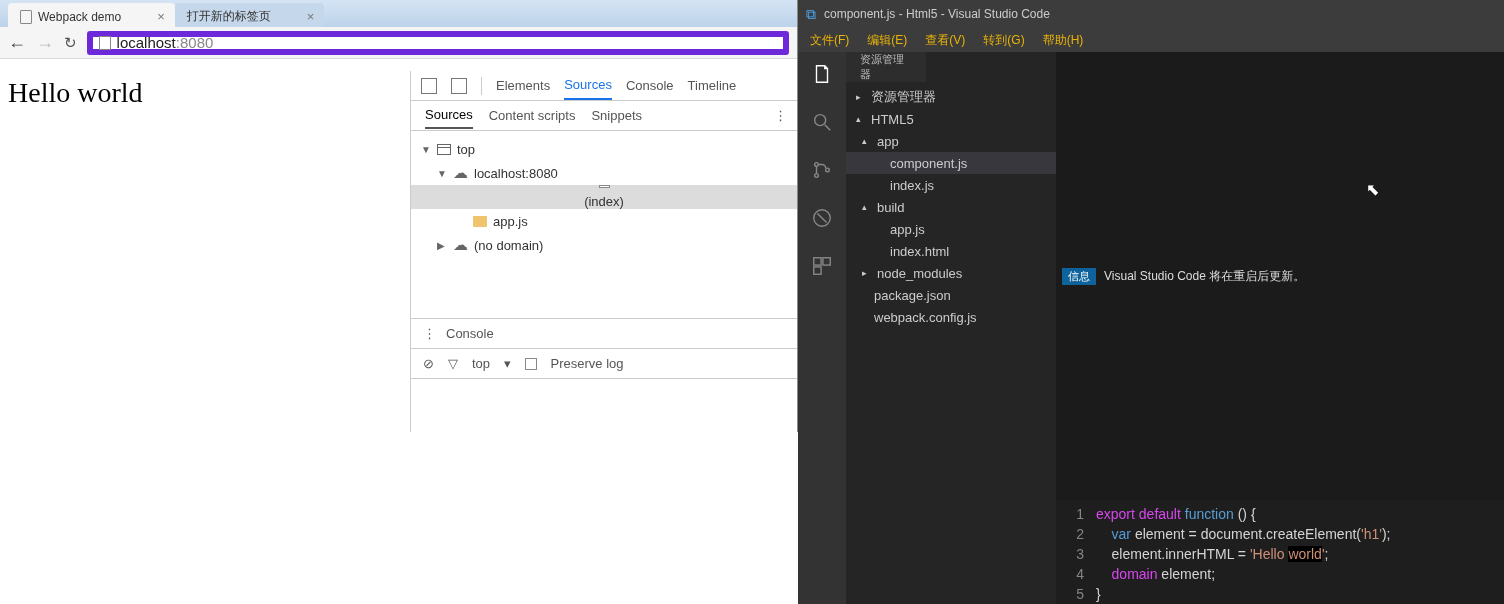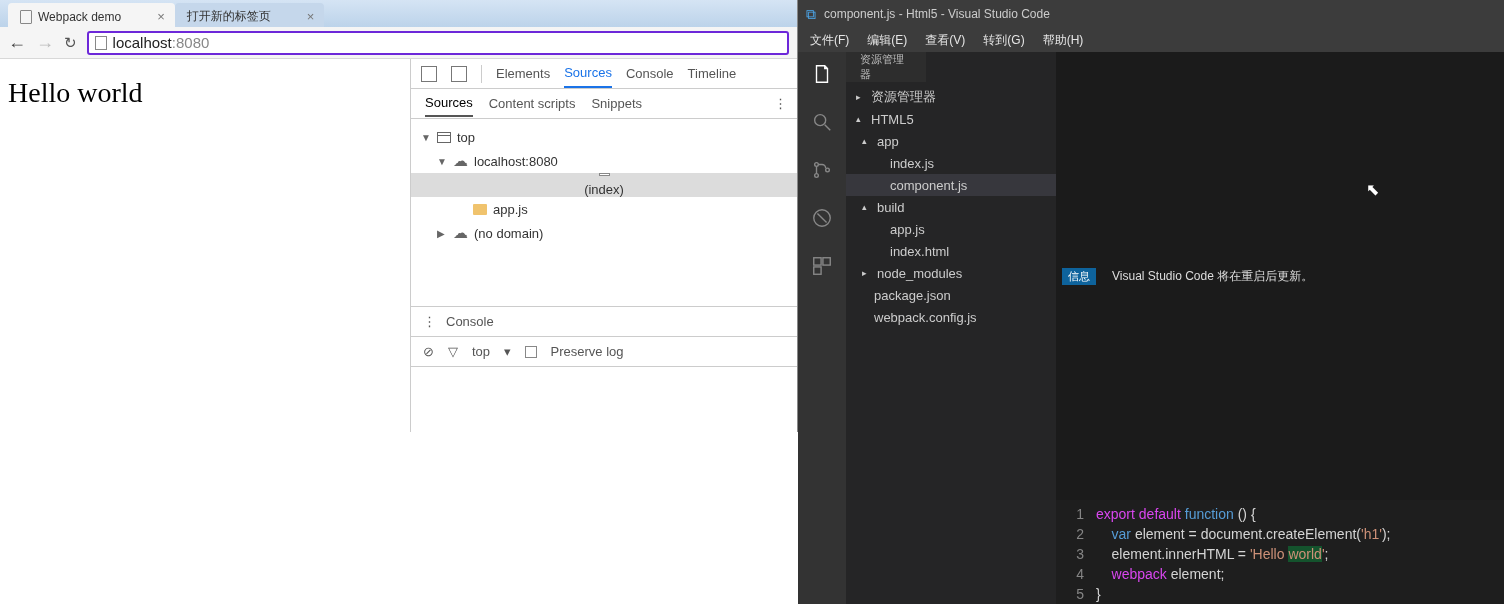--- a/index.html
+++ b/index.html
@@ -10,28 +10,28 @@
 .tab-strip { height: 27px; background: linear-gradient(#d5e4f4, #bcd3ea); display: flex; align-items: flex-end; padding-left: 8px; }
 .tab { height: 24px; padding: 3px 10px 0 12px; font-size: 12px; color: #333; display: flex; align-items: center; gap: 6px; border-radius: 4px 4px 0 0; }
 .tab.active { background: #f5f5f5; }
 .tab.inactive { background: #c5d7eb; }
 .tab .file-ico { width: 12px; height: 14px; border: 1px solid #888; border-radius: 1px; }
 .tab .close { margin-left: 30px; font-size: 13px; color: #777; cursor: pointer; }
 .addr-bar { height: 32px; background: #f5f5f5; border-bottom: 1px solid #d8d8d8; display: flex; align-items: center; padding: 0 8px; gap: 10px; }
 .nav-arrow { font-size: 18px; color: #444; cursor: pointer; }
 .nav-arrow.dis { color: #bbb; }
 .reload { font-size: 15px; color: #555; }
-.url-box { flex: 1; height: 24px; border: 2px solid #6d28d9; border-radius: 3px; background: #fff; display: flex; align-items: center; padding: 0 6px; font-size: 15px; }
+.url-box { flex: 1; height: 24px; border: 6px solid #6d28d9; border-radius: 3px; background: #fff; display: flex; align-items: center; padding: 0 6px; font-size: 15px; }
 .url-box .file-ico { width: 12px; height: 14px; border: 1px solid #888; margin-right: 6px; }
 .url-box .host { color: #222; }
 .url-box .port { color: #888; }
 
 .page-split { flex: 1; display: flex; }
 .page-content { width: 410px; padding: 18px 8px; font-family: "SimSun", serif; font-size: 28px; }
-.devtools { flex: 1; border-left: 1px solid #ccc; display: flex; flex-direction: column; font-size: 13px; }
+.devtools { flex: 1; border-left: 1px solid #ccc; display: flex; flex-direction: column; font-size: 13px; margin-top: 12px; }
 .dt-tabs { height: 30px; border-bottom: 1px solid #ccc; display: flex; align-items: center; padding: 0 10px; gap: 14px; color: #555; }
 .dt-tabs .ico { width: 16px; height: 16px; border: 1px solid #777; }
 .dt-tabs .sep { width: 1px; height: 18px; background: #ccc; }
 .dt-tabs span { cursor: pointer; padding: 6px 0; }
 .dt-tabs span.active { color: #1a73e8; border-bottom: 2px solid #1a73e8; }
 .dt-sub { height: 30px; border-bottom: 1px solid #ccc; display: flex; align-items: center; padding: 0 14px; gap: 16px; color: #555; position: relative; }
 .dt-sub span { cursor: pointer; padding: 5px 0; }
 .dt-sub span.active { color: #000; border-bottom: 2px solid #555; }
 .dt-sub .more { position: absolute; right: 10px; }
 .src-tree { flex: none; height: 188px; border-bottom: 1px solid #ccc; padding: 6px 10px; font-size: 13px; color: #333; }
@@ -49,50 +49,50 @@
 .console-head { height: 30px; border-bottom: 1px solid #ccc; display: flex; align-items: center; padding: 0 12px; gap: 10px; color: #555; }
 .console-filter { height: 30px; border-bottom: 1px solid #ccc; display: flex; align-items: center; padding: 0 12px; gap: 14px; color: #555; }
 .checkbox { width: 12px; height: 12px; border: 1px solid #888; }
 .console-out { flex: 1; padding: 8px 14px; font-family: Consolas, monospace; font-size: 13px; color: #333; line-height: 22px; }
 .console-out .prompt { color: #3b78e7; }
 
 
 .vscode { flex: 1; height: 604px; background: #1e1e1e; display: flex; flex-direction: column; color: #ccc; font-size: 13px; }
 .vs-title { height: 28px; background: #3c3c3c; display: flex; align-items: center; padding: 0 8px; gap: 8px; color: #ccc; font-size: 12px; }
 .vs-logo { color: #4daaf0; font-size: 14px; }
-.vs-menu { height: 24px; background: #3c3c3c; display: flex; align-items: center; padding: 0 12px; gap: 18px; font-size: 12px; color: #e5e5e5; }
+.vs-menu { height: 24px; background: #3c3c3c; display: flex; align-items: center; padding: 0 12px; gap: 18px; font-size: 12px; color: #eab308; }
 .vs-menu span { cursor: pointer; }
 
 .vs-body { flex: 1; display: flex; }
 .activity { width: 48px; background: #333; display: flex; flex-direction: column; align-items: center; padding-top: 10px; gap: 24px; }
 .activity .aico { width: 24px; height: 24px; color: #888; font-size: 20px; display: flex; align-items: center; justify-content: center; cursor: pointer; }
 .activity .aico.active { color: #fff; }
 .activity .aico svg { width: 22px; height: 22px; fill: none; stroke: currentColor; stroke-width: 1.5; }
 
 .explorer { width: 210px; background: #252526; display: flex; flex-direction: column; }
 .exp-head { height: 30px; display: flex; align-items: center; padding: 12px 14px; font-size: 11px; color: #bbb; background: #2d2d2d; }
-.notif { height: 30px; background: #1b1b1b; display: flex; align-items: center; padding: 0 6px; gap: 16px; font-size: 12px; color: #ddd; flex: 1; }
+.notif { height: 30px; background: #1b1b1b; display: flex; align-items: center; padding: 0 6px; gap: 8px; font-size: 12px; color: #ddd; flex: 1; }
 .notif .badge { background: #0e639c; color: #fff; padding: 1px 6px; font-size: 11px; }
 .exp-tree { flex: 1; padding: 4px 0; font-size: 13px; }
 .exp-tree .erow { display: flex; align-items: center; gap: 5px; height: 22px; padding: 0 10px; color: #ccc; cursor: pointer; }
 .exp-tree .erow.sel { background: #37373d; }
 .exp-tree .etri { font-size: 9px; width: 10px; color: #ccc; }
 .ei1 { padding-left: 16px !important; }
 .ei2 { padding-left: 28px !important; }
 .ei3 { padding-left: 44px !important; }
 
 .editor { flex: 1; background: #1e1e1e; display: flex; flex-direction: column; position: relative; }
 .code-area { display: flex; padding-top: 4px; font-family: Consolas, monospace; font-size: 14px; line-height: 20px; }
 .gutter { width: 40px; text-align: right; padding-right: 12px; color: #858585; }
 .code { color: #d4d4d4; }
 .kw1 { color: #d946ef; }
 .kw2 { color: #569cd6; }
 .fn { color: #569cd6; }
 .str { color: #ce9178; }
-.sel-word { background: #14532d; text-align: center; }
+.sel-word { background: #000000; text-align: center; }
 .cursor-arrow { position: absolute; top: 128px; left: 310px; font-size: 16px; color: #fff; }
 </style>
 </head>
 <body>
 
 <div class="chrome">
   <div class="tab-strip">
     <div class="tab active">
       <span class="file-ico"></span>
       <span>Webpack demo</span>
@@ -231,25 +231,25 @@
             <span>资源管理器</span>
           </div>
         <div class="erow">
             <span class="etri">▴</span>
             <span>HTML5</span>
           </div>
         <div class="erow ei1">
             <span class="etri">▴</span>
             <span>app</span>
           </div>
+        <div class="erow ei3 sel">
+            <span>component.js</span>
+          </div>
         <div class="erow ei3">
             <span>index.js</span>
-          </div>
-        <div class="erow ei3 sel">
-            <span>component.js</span>
           </div>
         <div class="erow ei1">
             <span class="etri">▴</span>
             <span>build</span>
           </div>
         <div class="erow ei3">
             <span>app.js</span>
           </div>
         <div class="erow ei3">
             <span>index.html</span>
@@ -277,20 +277,20 @@
           <div>1</div>
           <div>2</div>
           <div>3</div>
           <div>4</div>
           <div>5</div>
         </div>
         <div class="code">
           <div><span class="kw1">export</span> <span class="kw1">default</span> <span class="fn">function</span><span> () {</span></div>
           <div>&nbsp;&nbsp;&nbsp;&nbsp;<span class="kw2">var</span><span> element = document.createElement(</span><span class="str">'h1'</span><span>);</span></div>
           <div>&nbsp;&nbsp;&nbsp;&nbsp;<span>element.innerHTML = </span><span class="str">'Hello </span><span class="str sel-word">world</span><span class="str">'</span><span>;</span></div>
-          <div>&nbsp;&nbsp;&nbsp;&nbsp;<span class="kw1">webpack</span><span> element;</span></div>
+          <div>&nbsp;&nbsp;&nbsp;&nbsp;<span class="kw1">domain</span><span> element;</span></div>
           <div><span>}</span></div>
         </div>
       </div>
       <span class="cursor-arrow">⬉</span>
     </div>
   </div>
 </div>
 
 </body></html>

